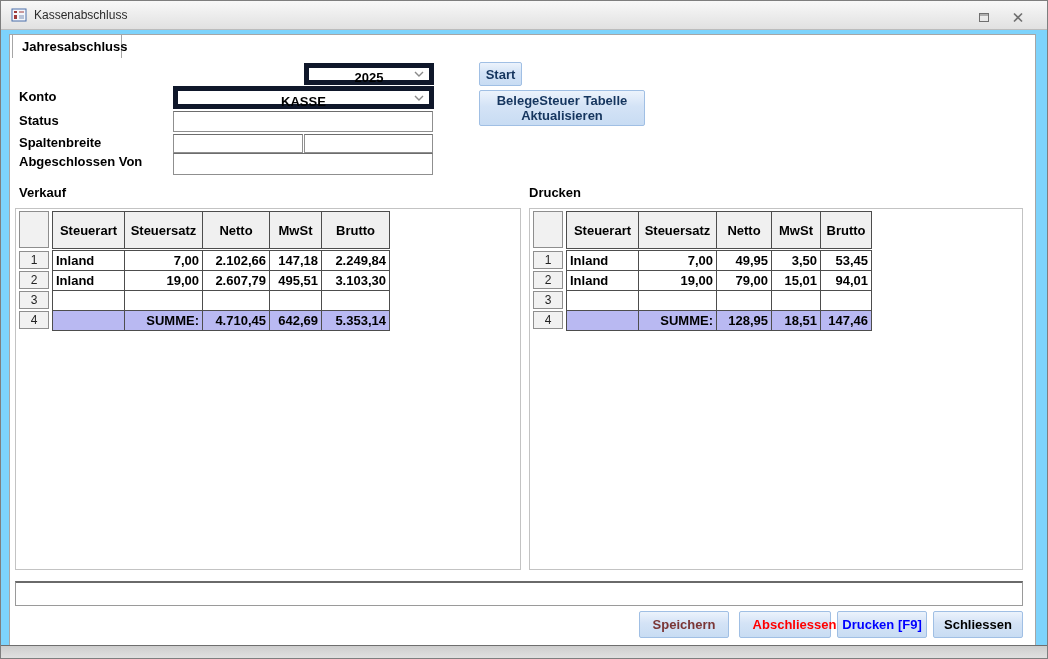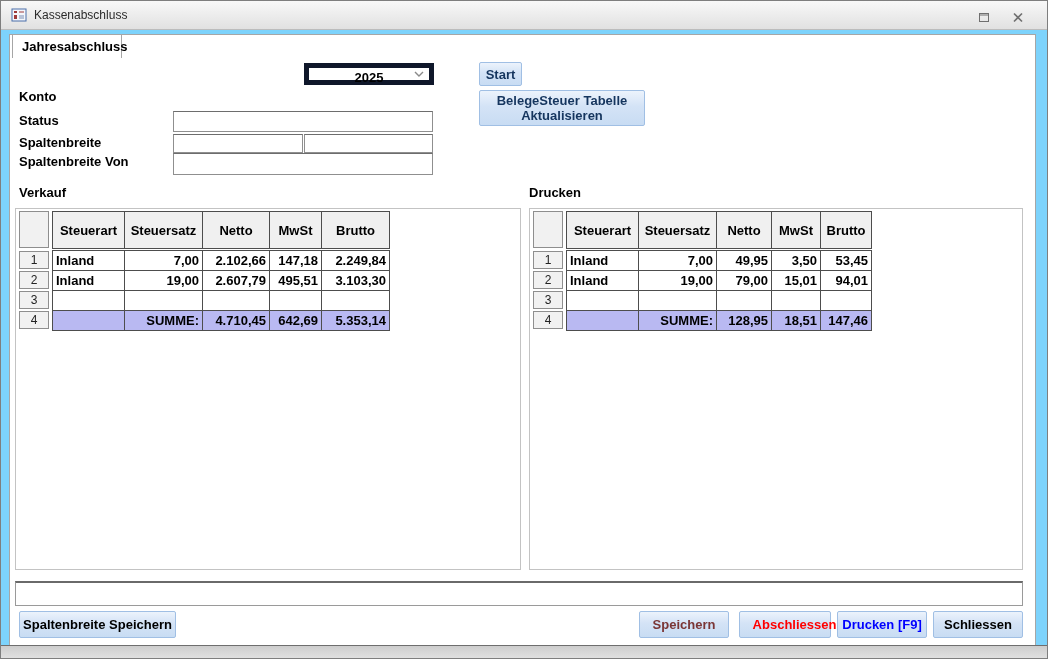--- a/index.html
+++ b/index.html
@@ -91,33 +91,39 @@
 
     <div class="combo" style="left:294px; top:28px; width:130px; height:22px;">
       <span class="combo-text">2025</span>
       <svg class="chev" viewBox="0 0 10 7">
         <polyline points="1,1 5,5 9,1" fill="none" stroke="#8a8a8a" stroke-width="1.4"></polyline>
       </svg>
     </div>
     <button class="btn-blue txt-navy" style="left:428px; top:27px; width:43px; height:24px;">Start</button>
 
     <span class="lbl" style="left:9px; top:54px;">Konto</span>
+    <div class="combo" style="left:163px; top:51px; width:261px; height:23px;">
+      <span class="combo-text" style="line-height:21px;">KASSE</span>
+      <svg class="chev" viewBox="0 0 10 7">
+        <polyline points="1,1 5,5 9,1" fill="none" stroke="#8a8a8a" stroke-width="1.4"></polyline>
+      </svg>
+    </div>
     <button class="btn-blue txt-navy" style="left:428px; top:55px; width:166px; height:36px; flex-direction:column; line-height:15px;">
       <span>BelegeSteuer Tabelle</span>
       <span>Aktualisieren</span>
     </button>
 
     <span class="lbl" style="left:9px; top:78px;">Status</span>
     <input class="tfield" style="left: 163px; top: 76px; width: 260px; height: 21px;" value="">
 
     <span class="lbl" style="left:9px; top:100px;">Spaltenbreite</span>
     <input class="tfield" style="left: 163px; top: 99px; width: 130px; height: 19px;" value="">
     <input class="tfield" style="left: 294px; top: 99px; width: 129px; height: 19px;" value="">
 
-    <span class="lbl" style="left:9px; top:119px;">Spaltenbreite Von</span>
+    <span class="lbl" style="left:9px; top:119px;">Abgeschlossen Von</span>
     <input class="tfield" style="left: 163px; top: 118px; width: 260px; height: 22px;" value="">
 
     <span class="section-lbl" style="left:9px; top:150px;">Verkauf</span>
     <span class="section-lbl" style="left:519px; top:150px;">Drucken</span>
 
     <div class="tbl-container" style="left:5px; top:173px; width:506px; height:362px;">
       <div class="rh rh-h"></div>
       <div class="rh rh-r1">1</div>
       <div class="rh rh-r2">2</div>
       <div class="rh rh-r3">3</div>
@@ -241,21 +247,20 @@
           <td class="cn">128,95</td>
           <td class="cn">18,51</td>
           <td class="cn">147,46</td>
         </tr>
       </tbody>
         </table>
     </div>
 
     <input class="note-field" value="" style="">
 
-    <button class="btn-blue fbtn" style="left:9px; width:157px;">Spaltenbreite Speichern</button>
     <button class="btn-blue fbtn txt-maroon" style="left:629px; width:90px;">Speichern</button>
     <button class="btn-blue fbtn txt-red" style="left:729px; width:92px;padding-left:19px;">Abschliessen</button>
     <button class="btn-blue fbtn txt-blue" style="left:827px; width:90px;">Drucken [F9]</button>
     <button class="btn-blue fbtn" style="left:923px; width:90px;">Schliessen</button>
   </div>
 
   <div class="win-bottom"></div>
 </div>
 
 </body></html>

